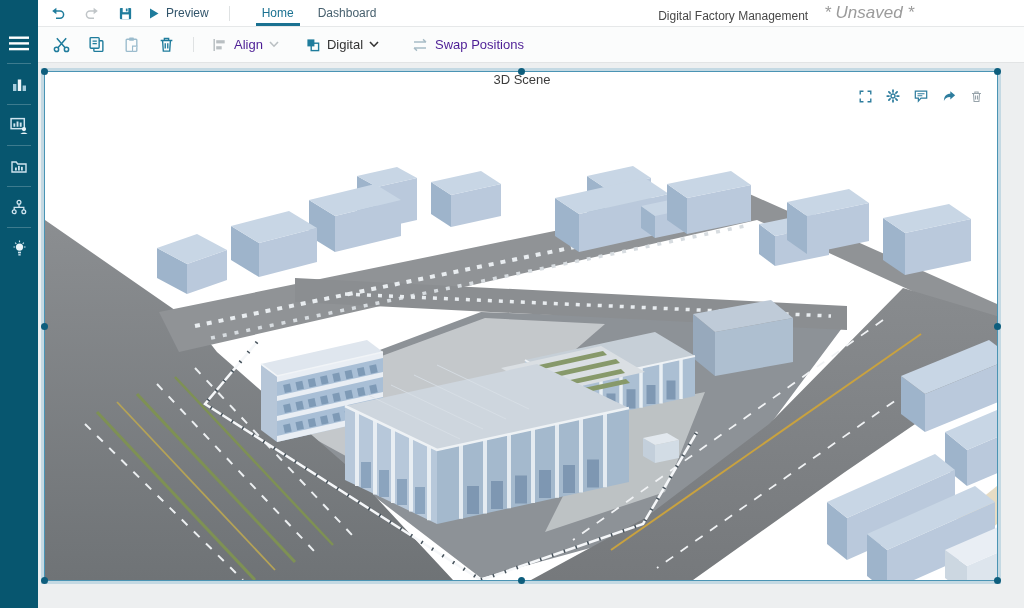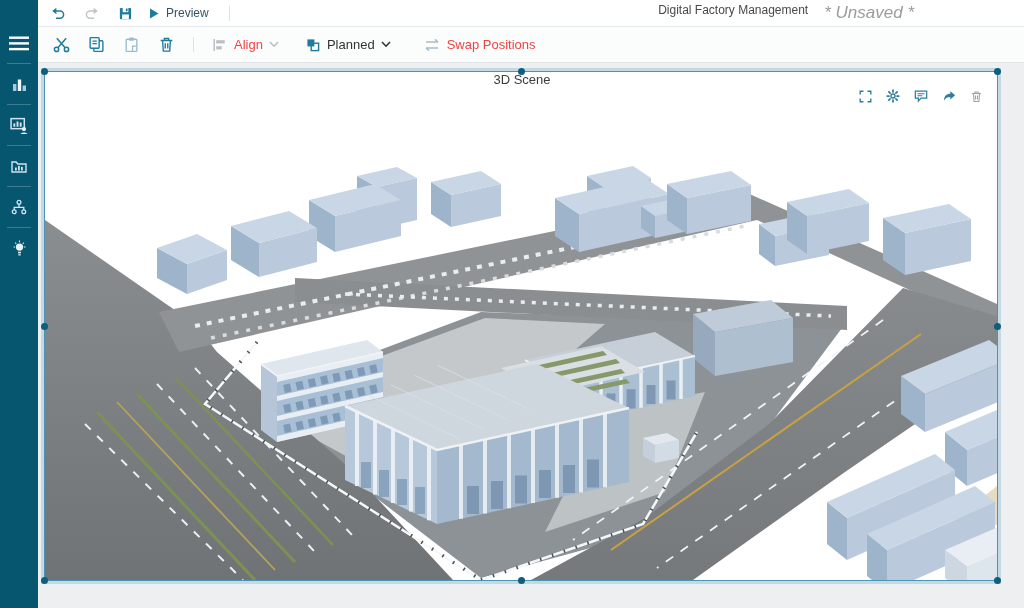--- a/index.html
+++ b/index.html
@@ -13,27 +13,27 @@
   .main{position:absolute;left:38px;top:0;width:986px;height:608px;}
   .row1{height:26px;background:#fff;border-bottom:1px solid #e6e8e9;display:flex;align-items:center;position:relative;}
   .row2{height:35px;background:#fbfcfc;border-bottom:1px solid #e2e4e5;display:flex;align-items:center;}
   .ibtn{display:flex;align-items:center;justify-content:center;cursor:pointer;background:none;border:none;padding:2px;}
   .r1-left{display:flex;align-items:center;gap:14px;padding-left:10px;height:100%;}
   .vsep{width:1px;height:15px;background:#dfe2e3;margin:0 6px;}
   .preview{display:flex;align-items:center;gap:7px;color:#31546a;font-size:12px;cursor:pointer;}
   .tab{height:26px;display:flex;align-items:center;padding:0 12px;font-size:12px;color:#47606e;cursor:pointer;position:relative;}
   .tab.active{color:#1a7191;}
   .tab.active::after{content:"";position:absolute;left:6px;right:6px;bottom:0;height:3px;background:#1a7191;}
-  .r1-right{margin-left:auto;margin-right:110px;display:flex;align-items:flex-start;gap:16px;}
+  .r1-right{margin-left:auto;margin-right:110px;display:flex;align-items:flex-end;gap:16px;}
   .doc-title{font-size:12px;color:#484848;}
   .unsaved{font-size:17px;color:#9b9b9b;font-style:italic;}
   .row2{gap:6px;padding-left:9px;}
   .tbtn{display:flex;align-items:center;gap:6px;border:none;background:none;padding:4px 6px;cursor:pointer;font-size:13px;}
   .tbtn .lbl{color:#333;}
-  .tbtn.disabled .lbl{color:#ef4444;cursor:default;}
+  .tbtn.disabled .lbl{color:#4c1d95;cursor:default;}
   
   .canvas{position:relative;width:986px;height:546px;background:#edeff0;}
   .widget{position:absolute;left:6px;top:8px;width:952px;height:508px;background:#fff;
     border:1px solid #4a94b4;box-shadow:0 0 0 3px rgba(130,182,206,.38);}
   .handle{position:absolute;width:7px;height:7px;border-radius:50%;background:#0e5e7d;z-index:40;cursor:pointer;}
   .widget-header{position:absolute;left:0;top:0;right:0;height:30px;display:flex;align-items:center;
     padding:0 12px 0 14px;z-index:20;flex-direction:column;}
   .w-title{font-size:13px;color:#3c3c3c;}
   .w-icons{margin-left:auto;display:flex;align-items:center;gap:10px;}
   .scene{position:absolute;left:0;top:0;width:952px;height:508px;z-index:1;}
@@ -130,20 +130,28 @@
             <rect x="4.4" y="9" width="7.2" height="5" fill="#fff"></rect>
           </svg>
         </button>
         <div class="preview">
           <svg width="10" height="11" viewBox="0 0 10 11">
             <polygon points="1,0.5 9.5,5.5 1,10.5" fill="#1f7c9c"></polygon>
           </svg>
           <span>Preview</span>
         </div>
         <div class="vsep"></div>
+        <div style="display:flex;height:26px">
+          <div class="tab active">
+            <span>Home</span>
+          </div>
+          <div class="tab">
+            <span>Dashboard</span>
+          </div>
+        </div>
       </div>
       <div class="r1-right">
         <span class="doc-title">Digital Factory Management</span>
         <span class="unsaved">* Unsaved *</span>
       </div>
     </div>
 
     <div class="row2">
       <button class="tbtn">
         <svg width="17" height="17" viewBox="0 0 16 16">
@@ -185,21 +193,21 @@
         <span class="lbl">Align</span>
         <svg width="10" height="7" viewBox="0 0 10 7">
           <path d="M1 1 L5 5.2 L9 1" fill="none" stroke="#b9bfc2" stroke-width="1.6"></path>
         </svg>
       </button>
       <button class="tbtn" style="margin-left:8px">
         <svg width="16" height="16" viewBox="0 0 16 16">
           <rect x="6.2" y="6.2" width="7.4" height="7.4" fill="none" stroke="#1f7c9c" stroke-width="1.4"></rect>
           <rect x="2.4" y="2.4" width="7" height="7" fill="#1f7c9c"></rect>
         </svg>
-        <span class="lbl">Planned</span>
+        <span class="lbl">Digital</span>
         <svg width="10" height="7" viewBox="0 0 10 7">
           <path d="M1 1 L5 5.2 L9 1" fill="none" stroke="#333" stroke-width="1.6"></path>
         </svg>
       </button>
       <button class="tbtn disabled" style="margin-left:14px">
         <svg width="18" height="14" viewBox="0 0 18 14">
           <g stroke="#a8bcc6" stroke-width="1.4" fill="none">
             <path d="M3 4 H15 M15 4 l-3 -2.6 M15 10 H3 M3 10 l3 2.6"></path>
           </g>
         </svg>

